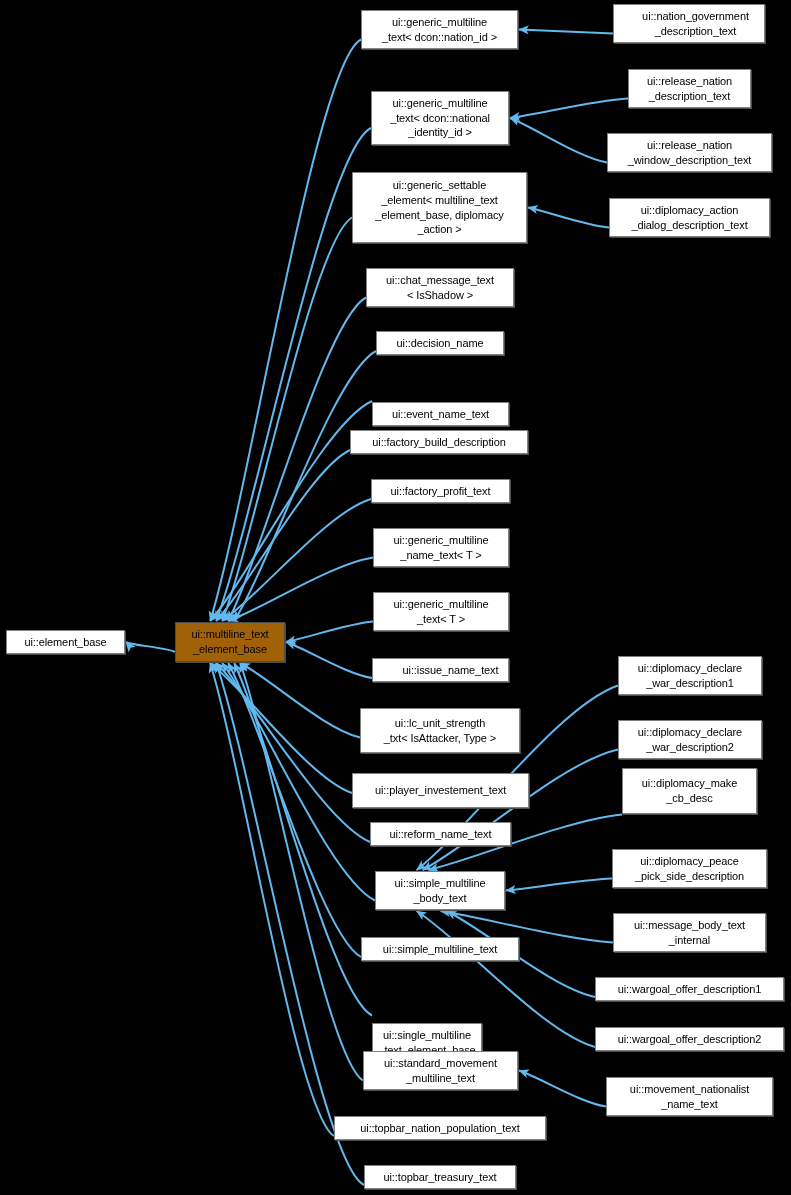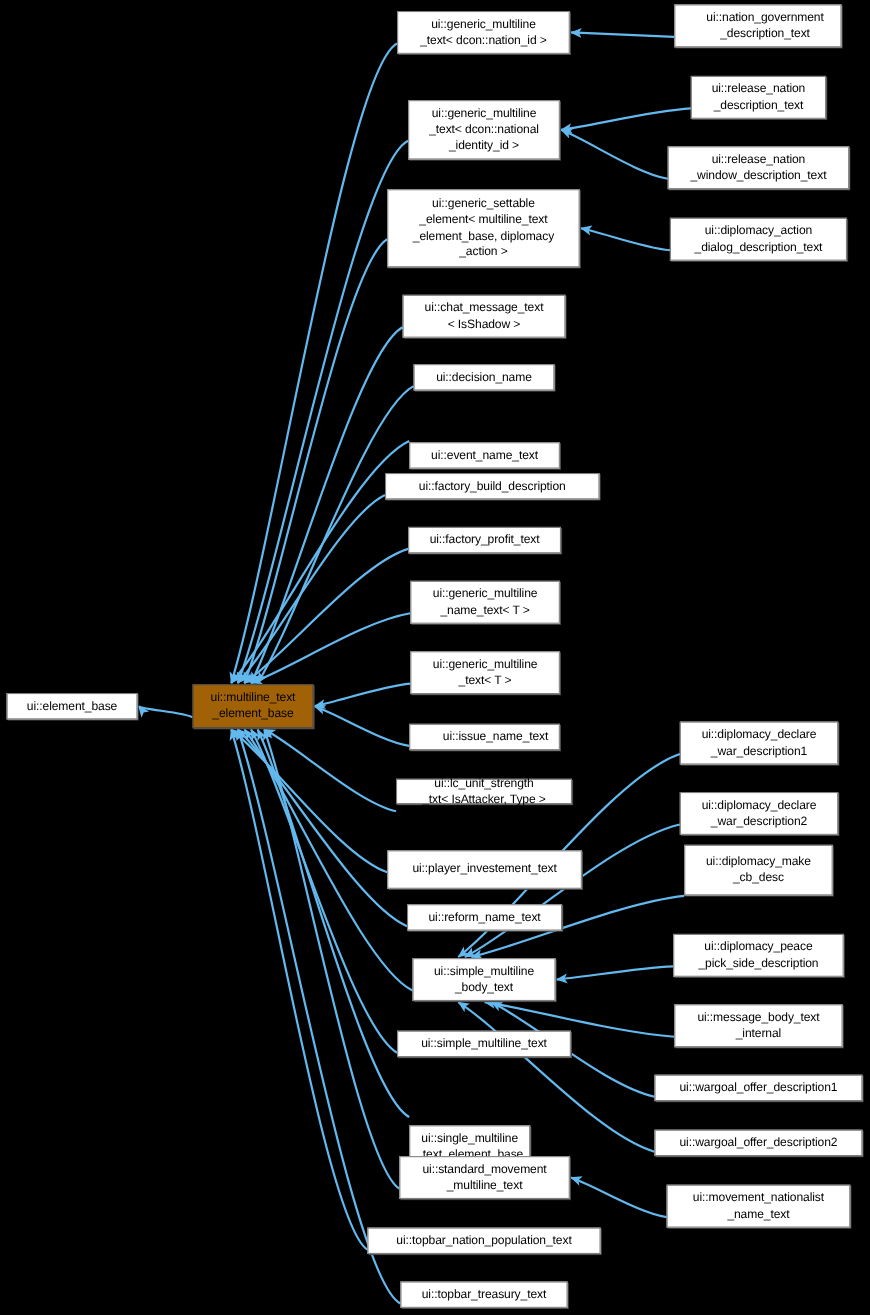--- a/index.html
+++ b/index.html
@@ -102,28 +102,28 @@
 _text&lt; dcon::national
 _identity_id &gt;</span></div>
       <div class="node" style="left: 352px; top: 172px; width: 175px; height: 71px;"><span class="node-label">ui::generic_settable
 _element&lt; multiline_text
 _element_base, diplomacy
 _action &gt;</span></div>
       <div class="node" style="left: 366px; top: 268px; width: 148px; height: 39px;"><span class="node-label">ui::chat_message_text
 &lt; IsShadow &gt;</span></div>
       <div class="node" style="left: 376px; top: 331px; width: 128px; height: 24px;"><span class="node-label">ui::decision_name</span></div>
       <div class="node" style="left: 372px; top: 381px; width: 137px; height: 24px; margin-top: 21px;"><span class="node-label">ui::event_name_text</span></div>
-      <div class="node" style="left: 350px; top: 430px; width: 195px; height: 24px;"><span class="node-label">ui::factory_build_description</span></div>
+      <div class="node" style="left: 350px; top: 430px; width: 178px; height: 24px;"><span class="node-label">ui::factory_build_description</span></div>
       <div class="node" style="left: 371px; top: 479px; width: 139px; height: 24px;"><span class="node-label">ui::factory_profit_text</span></div>
       <div class="node" style="left: 373px; top: 528px; width: 136px; height: 39px;"><span class="node-label">ui::generic_multiline
 _name_text&lt; T &gt;</span></div>
       <div class="node" style="left: 373px; top: 592px; width: 136px; height: 39px;"><span class="node-label">ui::generic_multiline
 _text&lt; T &gt;</span></div>
       <div class="node" style="left: 372px; top: 658px; width: 137px; height: 24px; padding-left: 20px;"><span class="node-label">ui::issue_name_text</span></div>
-      <div class="node" style="left: 360px; top: 708px; width: 160px; height: 23px; text-align: center;"><span class="node-label">ui::lc_unit_strength
+      <div class="node" style="left: 360px; top: 708px; width: 160px; height: 45px; text-align: center;"><span class="node-label">ui::lc_unit_strength
 _txt&lt; IsAttacker, Type &gt;</span></div>
       <div class="node" style="left: 352px; top: 773px; width: 177px; height: 35px; text-align: center;"><span class="node-label">ui::player_investement_text</span></div>
       <div class="node" style="left: 370px; top: 822px; width: 141px; height: 24px;"><span class="node-label">ui::reform_name_text</span></div>
       <div class="node" style="left: 375px; top: 871px; width: 130px; height: 39px;"><span class="node-label">ui::simple_multiline
 _body_text</span></div>
       <div class="node" style="left: 361px; top: 937px; width: 158px; height: 24px;"><span class="node-label">ui::simple_multiline_text</span></div>
       <div class="node" style="left: 372px; top: 1023px; width: 110px; height: 39px;"><span class="node-label">ui::single_multiline
 _text_element_base</span></div>
       <div class="node" style="left: 363px; top: 1051px; width: 155px; height: 39px;"><span class="node-label">ui::standard_movement
 _multiline_text</span></div>

